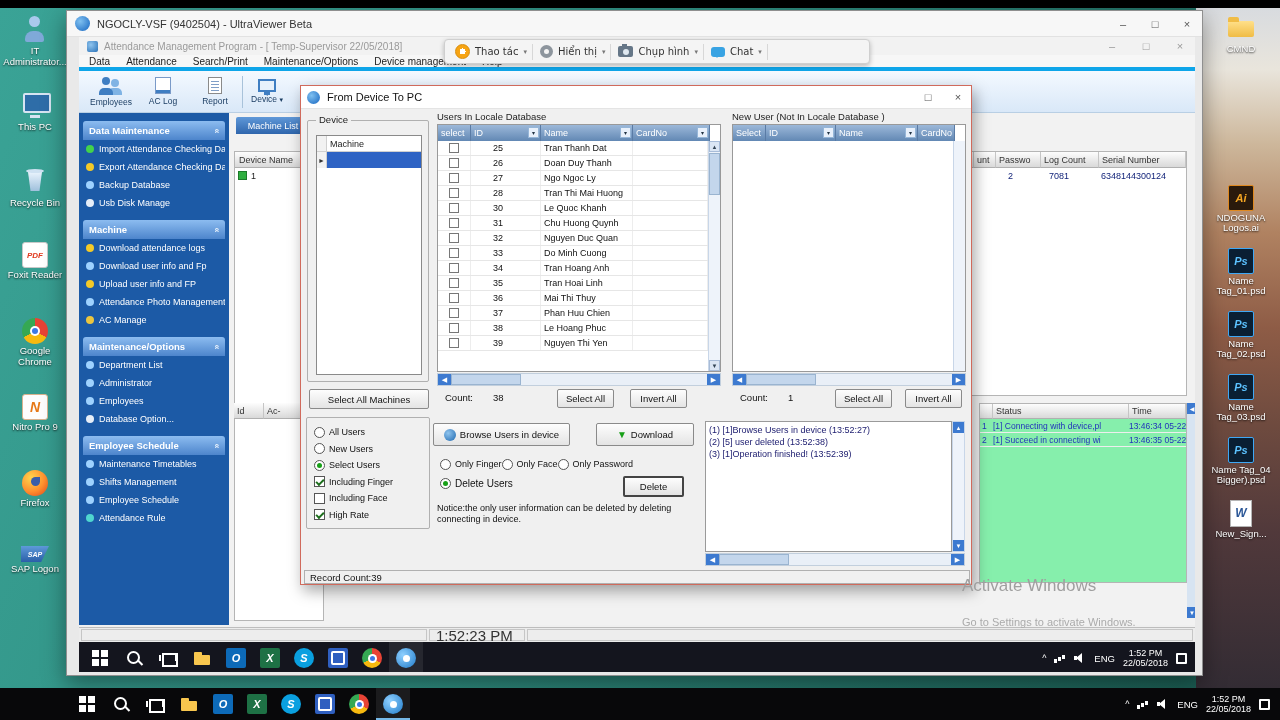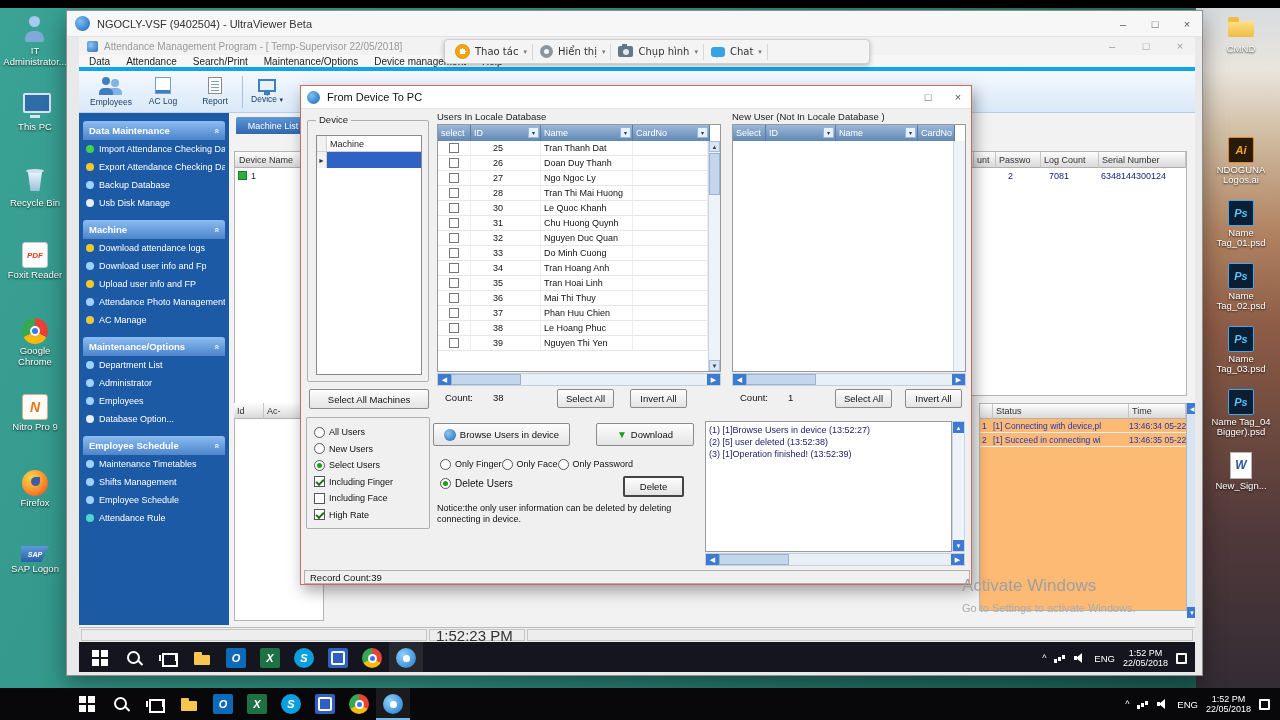--- a/index.html
+++ b/index.html
@@ -6,21 +6,21 @@
 body{background:#000;font-family:"Liberation Sans",sans-serif}
 #stage{position:relative;width:1280px;height:720px;background:#000;overflow:hidden;font-size:10px;color:#222}
 
 .btop{position:absolute;left:0;top:0;width:1280px;height:8px;background:#000;z-index:9}
 .desk{position:absolute;left:0;top:8px;width:1280px;height:680px;background:linear-gradient(115deg,#3aa396 0%,#2f8e81 45%,#237065 75%,#1a5b51 100%)}
 .scene{position:absolute;top:8px;right:0;width:84px;height:680px;background:linear-gradient(180deg,#d8dbdf 0%,#e9e5dc 9%,#cdb79b 20%,#b08261 33%,#8e5c46 47%,#6f4b3f 61%,#51393b 77%,#332c34 100%)}
 .dcol{position:absolute;z-index:1;display:flex;flex-direction:column}
 .dcol-left{left:6px;top:14px;width:58px;gap:12px}
 .dcol-right{right:3px;top:12px;width:72px}
 .dcol-right .ditem{margin-bottom:14px}
-.dcol-right .ditem:nth-of-type(2){margin-top:68px}
+.dcol-right .ditem:nth-of-type(2){margin-top:116px}
 .ditem{display:flex;flex-direction:column;align-items:center;gap:2px;cursor:pointer}
 .dcol-left .ditem{height:64px}
 .dlabel{color:#fff;font-size:9.5px;line-height:10.5px;text-align:center;text-shadow:0 1px 2px rgba(0,0,0,.85);max-width:70px;word-wrap:break-word}
 .dic{width:34px;height:30px;position:relative;display:flex;align-items:center;justify-content:center}
 .dic .dg{position:relative;z-index:1;font-weight:bold}
 .di-user::before{content:"";position:absolute;left:11px;top:2px;width:11px;height:11px;border-radius:50%;background:#a9c9ec}
 .di-user::after{content:"";position:absolute;left:7px;bottom:2px;width:19px;height:11px;border-radius:8px 8px 2px 2px;background:#7fa9d8}
 .di-pc::before{content:"";position:absolute;left:5px;top:3px;width:24px;height:16px;border:2px solid #d7e4f2;background:#2e6da8;border-radius:2px}
 .di-pc::after{content:"";position:absolute;left:12px;bottom:2px;width:10px;height:3px;background:#d7e4f2}
 .di-recycle::before{content:"";position:absolute;left:10px;top:6px;width:14px;height:19px;background:linear-gradient(180deg,#eaf4fd,#9fc0dc);clip-path:polygon(0 0,100% 0,82% 100%,18% 100%)}
@@ -94,21 +94,21 @@
 .devgreen{width:9px;height:9px;background:#2fae3f;border:1px solid #1c7a2a;flex:none}
 .lt2{position:absolute;left:5px;top:290px;width:90px;height:16px;display:flex}
 .lt2 .ghead{height:16px;border-right:1px solid #c5c5c5;padding-left:3px}
 .lt2 .c-id{width:30px}.lt2 .c-ac{flex:1}
 .rt{position:absolute;left:700px;top:38px;width:258px;height:245px;background:#fff;border:1px solid #b5b5b5}
 .rt-h{display:flex;height:16px}
 .rt-h .ghead{height:16px;border-right:1px solid #c5c5c5;padding-left:3px;overflow:hidden;white-space:nowrap}
 .rh0{width:44px}.rh1{width:22px}.rh2{width:45px}.rh3{width:58px}.rh4{flex:1}
 .rt-v{display:flex;height:15px;font-size:9px;color:#13247a;align-items:center}
 .rv0{width:44px}.rv1{width:22px}.rv2{width:45px;padding-left:12px}.rv3{width:58px;padding-left:8px}.rv4{flex:1;padding-left:2px}
-.rt2{position:absolute;left:750px;top:290px;width:208px;height:208px;background:#fdba74;border:1px solid #b5b5b5}
+.rt2{position:absolute;left:750px;top:290px;width:208px;height:180px;background:#86efac;border:1px solid #b5b5b5}
 .rt2-h{display:flex;height:15px}
 .rt2-h .ghead{height:15px;border-right:1px solid #c5c5c5;padding-left:3px}
 .sh0{width:13px}.sh1{width:136px}.sh2{flex:1}
 .ltr{display:flex;height:14px;font-size:8.5px;color:#2233bb;align-items:center;border-bottom:1px solid #eee;white-space:nowrap;overflow:hidden}
 .ltn{width:13px;flex:none;padding-left:2px}
 .lts{width:136px;flex:none;overflow:hidden}
 .ltt{flex:1;overflow:hidden}
 .vsb{position:absolute;left:958px;top:290px;width:10px;height:215px;background:#d7e4f2}
 .vsb .sba{position:absolute;left:0;width:10px;height:11px;background:#3d7ad0;color:#fff;font-size:6px;display:flex;align-items:center;justify-content:center;cursor:pointer}
 .vsb .sba.t{top:0}.vsb .sba.b{bottom:0}
@@ -231,21 +231,21 @@
 .prog{position:absolute;left:3px;top:447px;width:394px;height:17px;background:#101173;border:1px solid #555;color:#fff;font-size:9.5px;display:flex;align-items:center;justify-content:center}
 .log{position:absolute;left:404px;top:335px;width:247px;height:131px;background:#fff;border:1px solid #9a9a9a;padding:2px 3px;overflow:hidden}
 .logline{font-size:9px;color:#1b1b6e;line-height:12px;white-space:nowrap}
 .lvsb{position:absolute;left:651px;top:335px;width:13px;height:131px;background:#eef3fa;border:1px solid #c8d6e8}
 .lvsb .ar{position:absolute;left:0;width:11px;height:11px;background:#3d7ad0;color:#fff;font-size:6px;display:flex;align-items:center;justify-content:center;cursor:pointer}
 .lvsb .ar.t{top:0}.lvsb .ar.b{bottom:0}
 .record{position:absolute;left:3px;top:484px;width:666px;height:14px;border:1px solid #b0b0b0;background:#f0f0f0;display:flex;align-items:center;padding-left:5px;font-size:9.5px;color:#111}
 
 .wm{position:absolute;left:962px;top:576px;z-index:6}
 .wm1{font-size:17px;color:#9f9f9f}
-.wm2{font-size:11px;color:#ababab;margin-top:6px}
+.wm2{font-size:11px;color:#ababab;margin-top:20px}
 </style>
 </head>
 <body>
 
 <div id="stage">
   <div class="desk"></div>
   <div class="scene"></div>
   <div class="btop"></div>
 
   <div class="dcol dcol-left">

